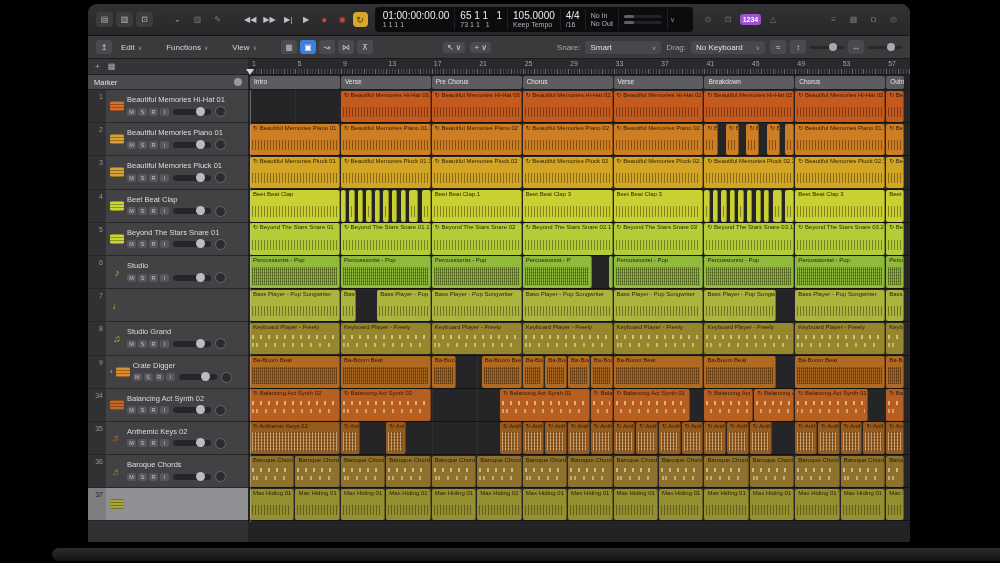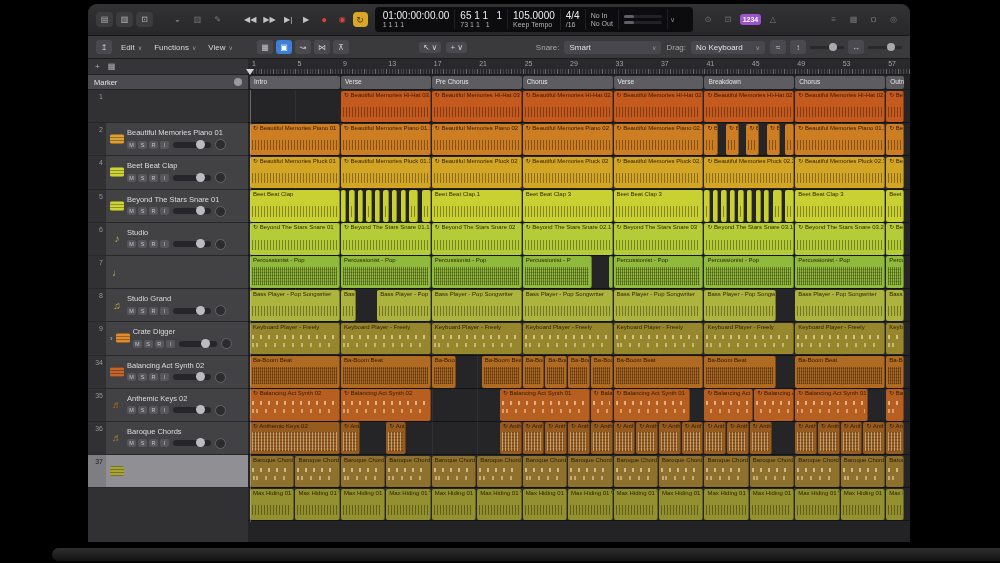--- a/index.html
+++ b/index.html
@@ -162,21 +162,21 @@
       <span class="cb-right" id="cb-far" style="display: inline-flex; gap: 3px;">
           <div class="cb-btn dim">≡</div>
           <div class="cb-btn dim">▦</div>
           <div class="cb-btn dim">Ω</div>
           <div class="cb-btn dim">◎</div>
         </span>
     </header>
 
     <div class="menubar">
       <span class="mb-btn">↥</span>
-      <span id="mb-menus" style="display: inline-flex; gap: 4px;">
+      <span id="mb-menus" style="display: inline-flex; gap: 16px;">
           <div class="menu-pill">
             <div>Edit</div>
             <div class="chev">∨</div>
           </div>
           <div class="menu-pill">
             <div>Functions</div>
             <div class="chev">∨</div>
           </div>
           <div class="menu-pill">
             <div>View</div>
@@ -194,21 +194,21 @@
       <span style="flex:0 0 60px"></span>
       <span class="tool-pill">
         <span>↖</span>
           <span class="chev">∨</span>
       </span>
       <span class="tool-pill">
         <span>+</span>
           <span class="chev">∨</span>
       </span>
       <span style="margin-left:auto" class="dlabel">Snare:</span>
-      <span class="dd" style="width:97px;justify-content:space-between">
+      <span class="dd" style="width:76px;justify-content:space-between">
         <span>Smart</span>
           <span class="chev">∨</span>
       </span>
       <span class="dlabel">Drag:</span>
       <span class="dd" style="width:74px;justify-content:space-between">
         <span>No Keyboard</span>
           <span class="chev">∨</span>
       </span>
       <span id="mb-zoom" style="display: inline-flex; gap: 4px; align-items: center;">
           <div class="mb-btn">≈</div>
@@ -229,27 +229,62 @@
           <span>+</span>
           <span>▦</span>
         </div>
         <div class="marker-row">
           <span class="lbl">Marker</span>
           <span class="circ"></span>
         </div>
         <div id="track-headers">
             <div class="trow">
               <div class="tnum">1</div>
+              <div class="tcard">
+                <div class="ticon" style="background-color: rgb(217, 111, 40);"></div>
+                <div class="tmain">
+                  <div class="tname">Beautiful Memories Hi-Hat 01</div>
+                  <div class="tctrl">
+                    <div class="tbtn">M</div>
+                    <div class="tbtn">S</div>
+                    <div class="tbtn">R</div>
+                    <div class="tbtn">I</div>
+                    <div class="tslider">
+                      <div class="tknob"></div>
+                    </div>
+                    <div class="tpan"></div>
+                  </div>
+                </div>
+              </div>
             </div>
             <div class="trow">
               <div class="tnum">2</div>
               <div class="tcard">
                 <div class="ticon" style="background-color: rgb(217, 161, 50);"></div>
                 <div class="tmain">
                   <div class="tname">Beautiful Memories Piano 01</div>
+                  <div class="tctrl">
+                    <div class="tbtn">M</div>
+                    <div class="tbtn">S</div>
+                    <div class="tbtn">R</div>
+                    <div class="tbtn">I</div>
+                    <div class="tslider">
+                      <div class="tknob"></div>
+                    </div>
+                    <div class="tpan"></div>
+                  </div>
+                </div>
+              </div>
+            </div>
+            <div class="trow">
+              <div class="tnum">3</div>
+              <div class="tcard">
+                <div class="ticon" style="background-color: rgb(217, 161, 50);"></div>
+                <div class="tmain">
+                  <div class="tname">Beautiful Memories Pluck 01</div>
                   <div class="tctrl">
                     <div class="tbtn">M</div>
                     <div class="tbtn">S</div>
                     <div class="tbtn">R</div>
                     <div class="tbtn">I</div>
                     <div class="tslider">
                       <div class="tknob"></div>
                     </div>
                     <div class="tpan"></div>
                   </div>

